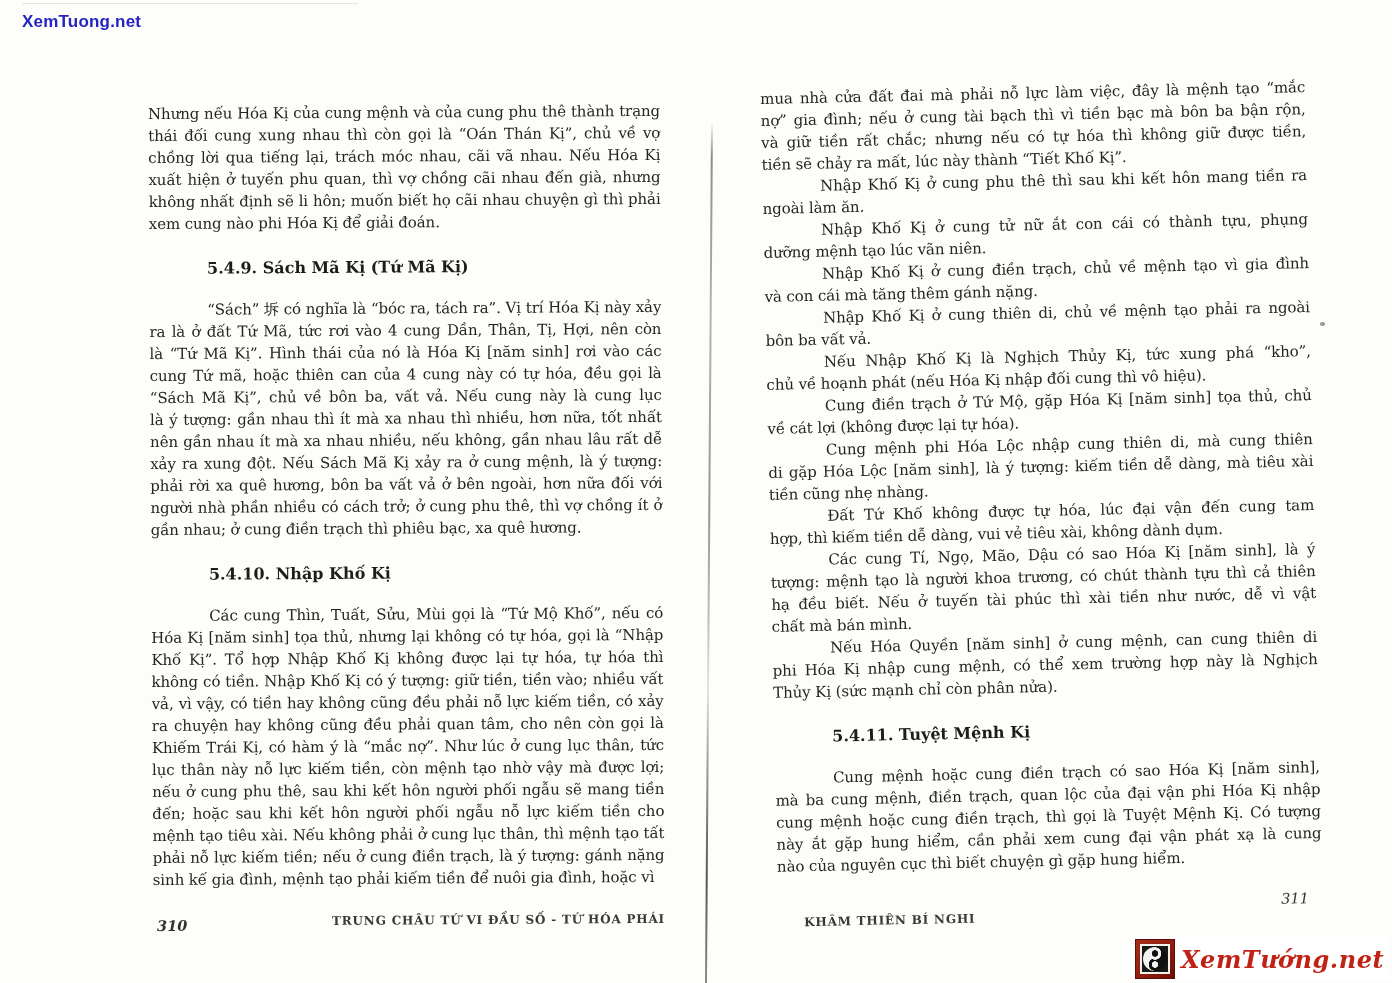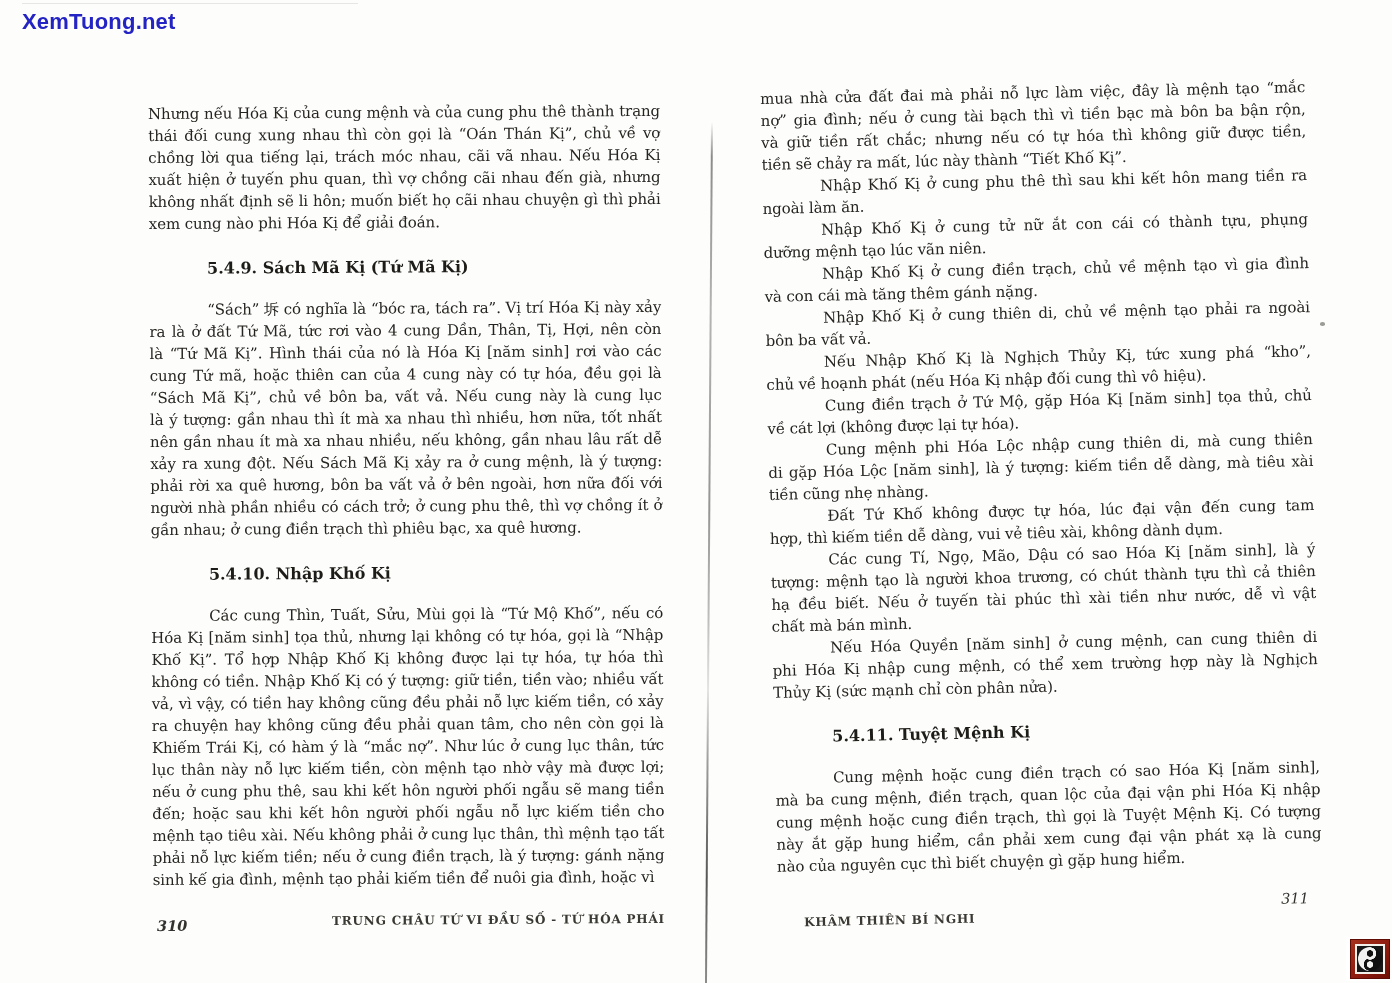--- a/index.html
+++ b/index.html
@@ -6,21 +6,21 @@
   body{
     width:1392px;height:983px;position:relative;overflow:hidden;
     background:#fdfdfb;
     font-family:"DejaVu Serif", serif;
   }
   
   .logo-top{
     position:absolute;left:22px;top:3px;width:336px;height:36px;
     border-top:1px solid #e6e6e3;
     color:#2424c4;font-family:"Liberation Sans", sans-serif;
-    font-size:22px;font-weight:600;letter-spacing:0.2px;
+    font-size:17px;font-weight:600;letter-spacing:0.2px;
     display:flex;align-items:center;
   }
   .logo-bottom{
     position:absolute;right:2px;bottom:2px;height:44px;
     display:flex;align-items:center;gap:6px;background:#ffffff;padding-left:4px;
   }
   .yy-box{
     width:38px;height:38px;flex:0 0 auto;
     background:linear-gradient(135deg,#a5311c 0%,#8c1a0e 60%,#6f0f05 100%);
     border:1px solid #5f0c04;
@@ -202,13 +202,14 @@
     <span class="pagenum">311</span>
   </div>
 </section>
 
 <div class="logo-bottom">
   <div class="yy-box">
     <div class="yy-inner">
       <div class="yy"></div>
     </div>
   </div>
+  <span class="logo-script">XemTướng.net</span>
 </div>
 
 </body></html>

